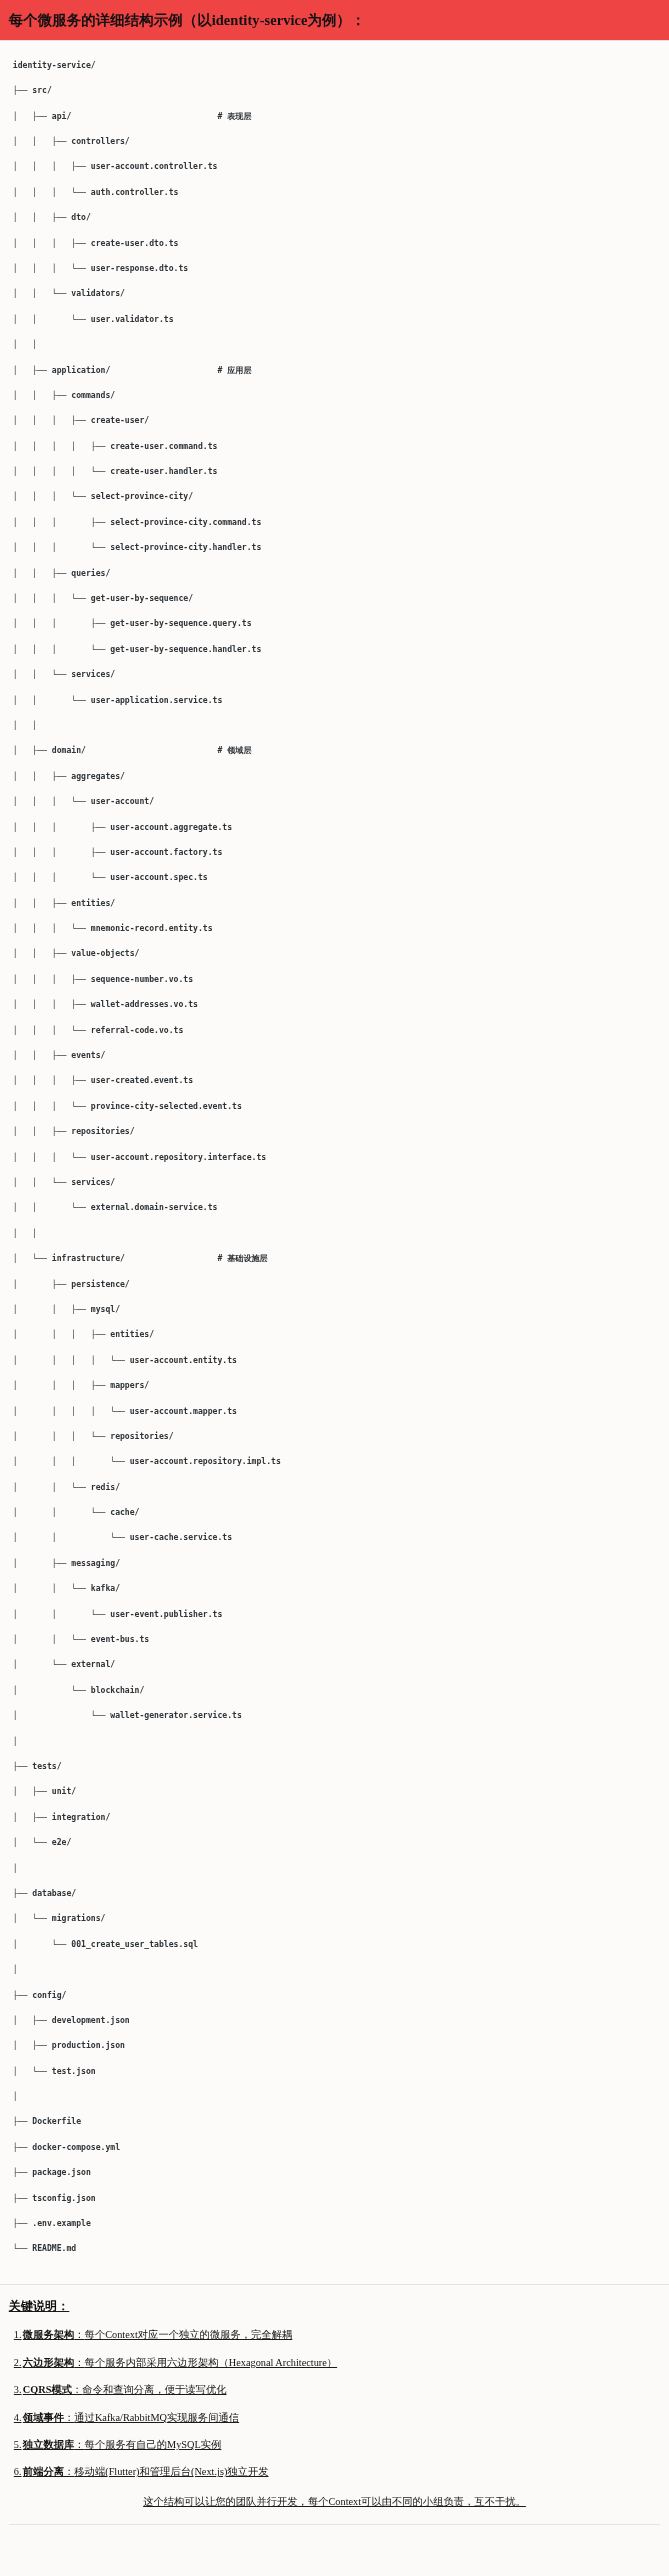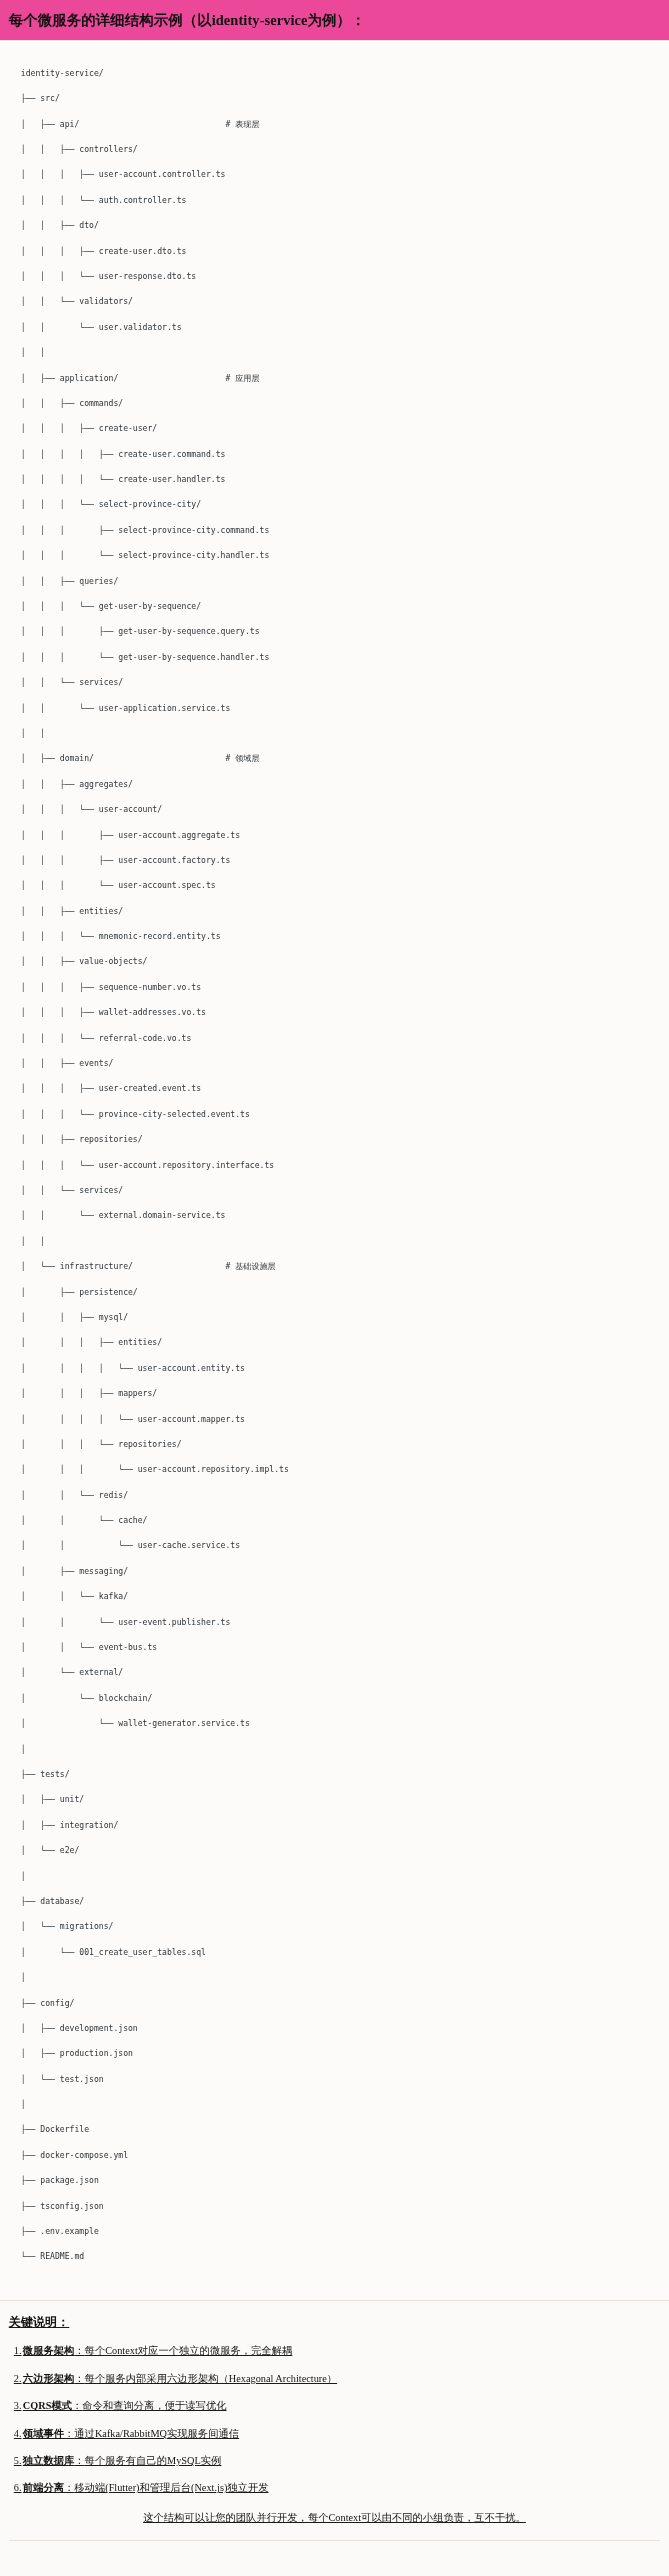--- a/index.html
+++ b/index.html
@@ -13,46 +13,47 @@
     width: 669px;
     font-family: "Liberation Serif", "DejaVu Serif", serif;
     color: #1b1b1b;
     -webkit-font-smoothing: antialiased;
   }
 
   
   .doc-header {
     padding: 11.3px 8.8px 10px 8.8px;
     border-bottom: 0.6px solid #e3e0da;
-    background: #ec4899;
+    background: #ef4444;
   }
   .doc-title {
     font-size: 14.4px;
     font-weight: bold;
     line-height: 1.3;
     letter-spacing: 0.1px;
     margin: 0;
     color: #111;
   }
 
   
   .tree-block {
     padding: 13.8px 8.8px 12.5px 8.8px;
     background: #fcfbf9;
     border-bottom: 0.6px solid #e6e3dd;
   }
   pre.tree {
-    margin: 12px;
+    margin: 4px;
     font-family: "DejaVu Sans Mono", "Liberation Mono", monospace;
     font-size: 8.1px;
     line-height: 12.7px;
     color: #2e3338;
     white-space: pre;
     letter-spacing: 0px;
     tab-size: 4;
+    font-weight: bold;
   }
   .tree .row { display: block; height: 12.7px; }
   .tree .cmt { color: #2e3338; }
 
   
   .notes {
     padding: 12.5px 8.8px 16.3px 8.8px;
     background: #fbfaf8;
     text-decoration: underline;
   }

